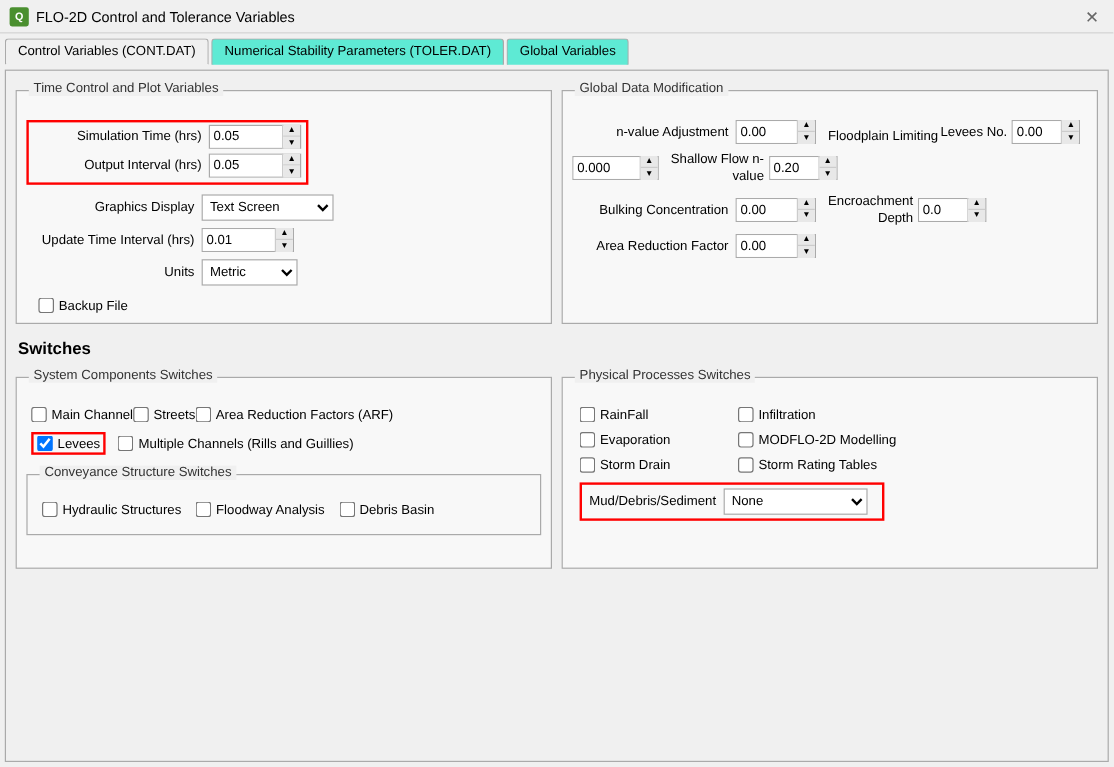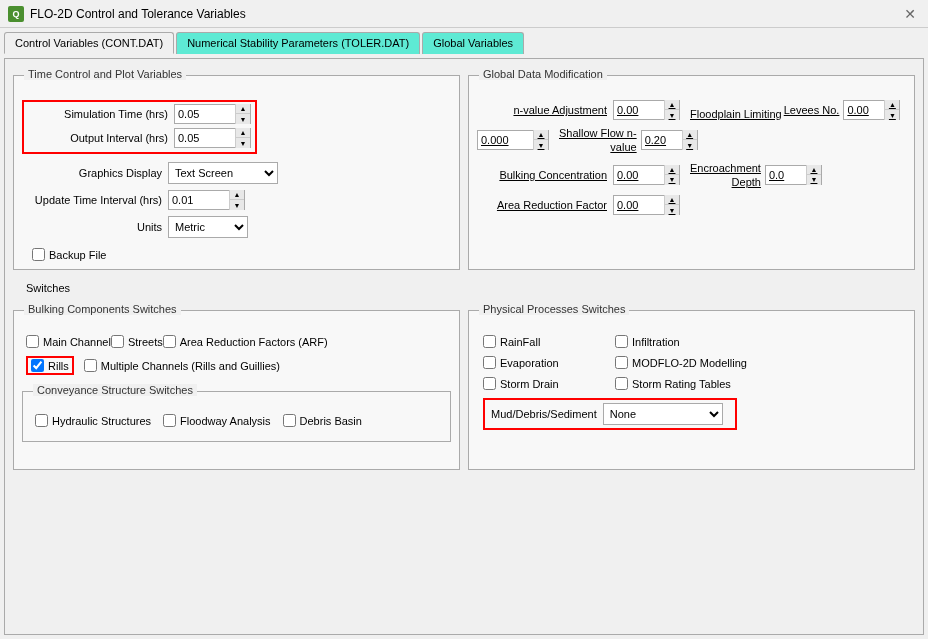--- a/index.html
+++ b/index.html
@@ -82,21 +82,20 @@
     }
 
     .time-control-box {
       flex: 1;
       padding-top: 16px;
     }
 
     .global-data-box {
       flex: 1;
       padding-top: 16px;
-      text-decoration: underline;
     }
 
     .form-row {
       display: flex;
       align-items: center;
       margin-bottom: 6px;
     }
 
     .form-label {
       text-align: right;
@@ -389,26 +388,26 @@
                 <button class="spinbox-btn">▲</button>
                 <button class="spinbox-btn">▼</button>
               </div>
             </div>
           </div>
 
         </div>
       </div>
     </div>
 
-    <div style="font-size:11px; font-weight:400; margin-top:4px; margin-left:13px;">Switches</div>
+    <div style="font-size:14px; font-weight:700; margin-top:4px; margin-left:2px;">Switches</div>
 
     <div class="switches-section">
 
       <div class="group-box sys-comp-box" style="flex:1; margin-top:8px;">
-        <div class="group-box-title">Bulking Components Switches</div>
+        <div class="group-box-title">System Components Switches</div>
 
         <div style="padding:8px 4px;">
 
           <div class="cb-row" style="margin-bottom:8px;">
             <div class="cb-item">
               <input type="checkbox" style="">
               <span>Main Channel</span>
             </div>
             <div class="cb-item">
               <input type="checkbox" style="">
@@ -417,21 +416,21 @@
             <div class="cb-item">
               <input type="checkbox" style="">
               <span>Area Reduction Factors (ARF)</span>
             </div>
           </div>
 
           <div class="cb-row">
             <span class="levees-highlight">
               <div class="cb-item">
                 <input type="checkbox" checked="" style="">
-                <span>Rills</span>
+                <span>Levees</span>
               </div>
             </span>
             <div class="cb-item" style="margin-left:10px;">
               <input type="checkbox" style="">
               <span>Multiple Channels (Rills and Guillies)</span>
             </div>
           </div>
         </div>
 
         <div class="group-box conv-box" style="margin-top:8px;">

